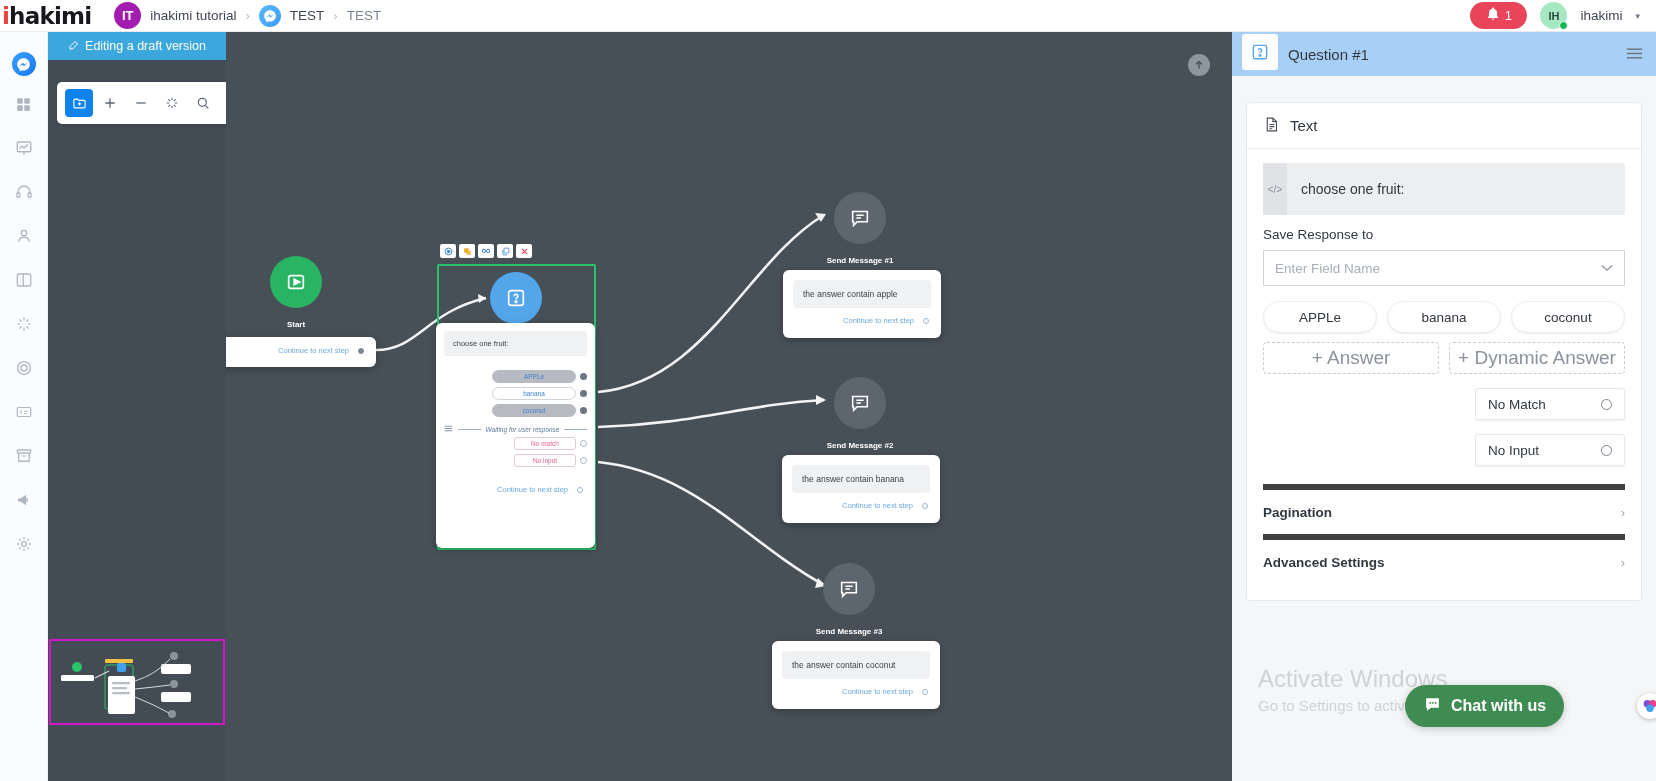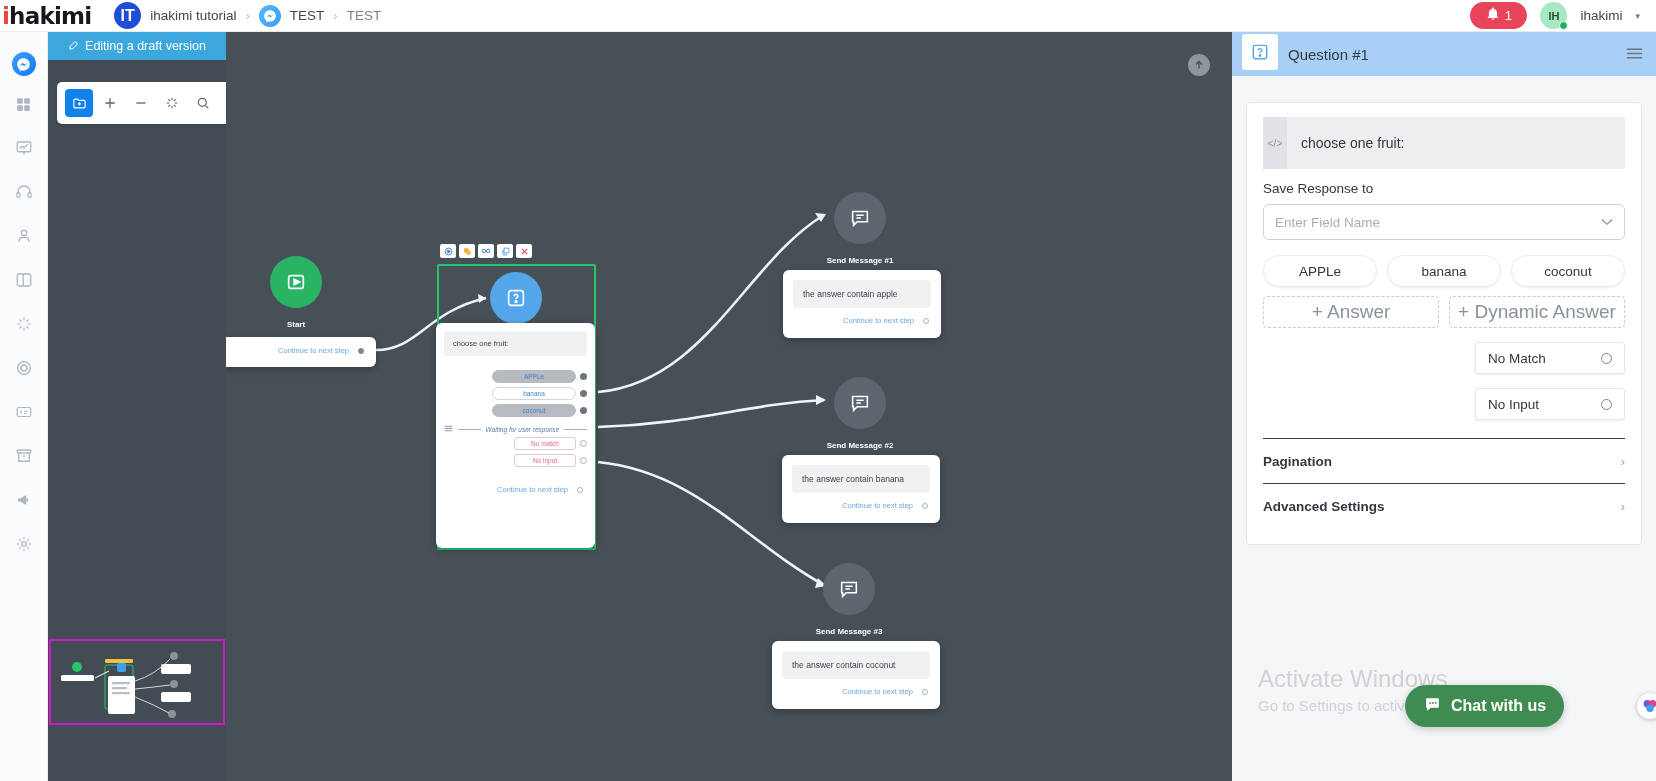--- a/index.html
+++ b/index.html
@@ -15,22 +15,22 @@
     background: #ffffff; border-bottom: 1px solid #e8eaed;
     display: flex; align-items: center; z-index: 60;
   }
   .logo {
     margin-left: 2px; font-size: 23px; font-weight: bold; letter-spacing: -0.8px;
     color: #16181d; font-family: "DejaVu Sans", sans-serif;
   }
   .logo .dot { color: #e8453c; }
   .crumbs { display: flex; align-items: center; margin-left: 23px; gap: 9px; }
   .crumb-av {
-    width: 27px; height: 27px; border-radius: 50%; background: #1d4ed8;
-    color: #fff; font-size: 16px; font-weight: bold;
+    width: 27px; height: 27px; border-radius: 50%; background: #a21caf;
+    color: #fff; font-size: 13px; font-weight: bold;
     display: flex; align-items: center; justify-content: center;
   }
   .crumb-tx { font-size: 13.5px; color: #3f4650; }
   .crumb-tx.dim { color: #7b8493; }
   .crumb-sep { color: #b8bfc9; font-size: 13px; }
   .crumb-msgr {
     width: 22px; height: 22px; border-radius: 50%;
     background: linear-gradient(135deg,#58b9ff,#3d9cf5);
     display: flex; align-items: center; justify-content: center;
   }
@@ -217,21 +217,21 @@
     height: 52px; font-size: 14px; color: #32383f;
   }
   .code-tag {
     width: 24px; min-width: 24px; height: 52px; background: #e0e2e5;
     display: flex; align-items: center; justify-content: center;
     font-size: 10px; color: #8d949c;
   }
   .code-txt { padding-left: 14px; }
   .lbl { font-size: 13.5px; color: #32383f; margin: 12px 0 8px 0; }
   .field {
-    height: 36px; border: 1px solid #ccd2d9; border-radius: 6px; background: #fff;
+    height: 36px; border: 1px solid #ccd2d9; border-radius: 1px; background: #fff;
     display: flex; align-items: center; padding: 0 11px; font-size: 13.5px; color: #a8aeb6;
   }
   .field .chev { margin-left: auto; color: #8d949c; font-size: 11px; }
   .pills { display: flex; gap: 10px; margin-top: 15px; }
   .pill {
     flex: 1; height: 32px; border: 1px solid #eaedf0; border-radius: 16px; background: #fff;
     display: flex; align-items: center; justify-content: center;
     font-size: 13.5px; color: #32383f; box-shadow: 0 1px 2px rgba(0,0,0,.07); cursor: pointer;
   }
   .dashrow { display: flex; gap: 10px; margin-top: 9px; }
@@ -245,21 +245,21 @@
     width: 150px; height: 32px; margin-left: auto; margin-top: 14px;
     background: #fff; border: 1px solid #e4e7ea; border-radius: 3px;
     display: flex; align-items: center; padding: 0 12px;
     font-size: 13.5px; color: #32383f; box-shadow: 0 1px 2px rgba(0,0,0,.07); cursor: pointer;
   }
   .wbtn .o {
     margin-left: auto; width: 11px; height: 11px; border-radius: 50%; border: 1.3px solid #7d848d;
   }
   .srow {
     display: flex; align-items: flex-start; padding: 15px 0 14px 0;
-    border-top: 1px solid #404040; font-size: 13.5px; color: #32383f;
+    border-top: 6px solid #404040; font-size: 13.5px; color: #32383f;
     font-weight: bold; cursor: pointer;
   }
   .srow .ch { margin-left: auto; color: #a0a7b0; font-size: 13px; font-weight: normal; }
 
   
   .wm {
     position: absolute; left: 1258px; top: 666px; width: 340px;
     color: #cfd3d8; z-index: 5; pointer-events: none;
   }
   .wm h1 { font-size: 24px; font-weight: normal; line-height: 1.1; }
@@ -650,20 +650,30 @@
     <div class="rp-title">Question #1</div>
     <div class="rp-ham">
       <svg width="17" height="13" viewBox="0 0 20 14" stroke="currentColor" stroke-width="1.9">
           <path d="M1 2h18M1 7h18M1 12h18"></path>
         </svg>
     </div>
   </div>
 
 
   <div class="card">
+    <div class="card-head">
+      <span>
+        <svg width="17" height="17" viewBox="0 0 24 24" fill="none" stroke="#4a5058" stroke-width="1.6">
+            <path d="M6 3h8l5 5v13H6z"></path>
+            <path d="M14 3v5h5"></path>
+            <path d="M9 12h7M9 15h7M9 18h4"></path>
+          </svg>
+      </span>
+      <span>Text</span>
+    </div>
     <div class="card-body">
       <div class="code-box">
         <div class="code-tag">&lt;/&gt;</div>
         <div class="code-txt">choose one fruit:</div>
       </div>
 
       <div class="lbl">Save Response to</div>
       <div class="field">
         <span>Enter Field Name</span>
         <span class="chev">

